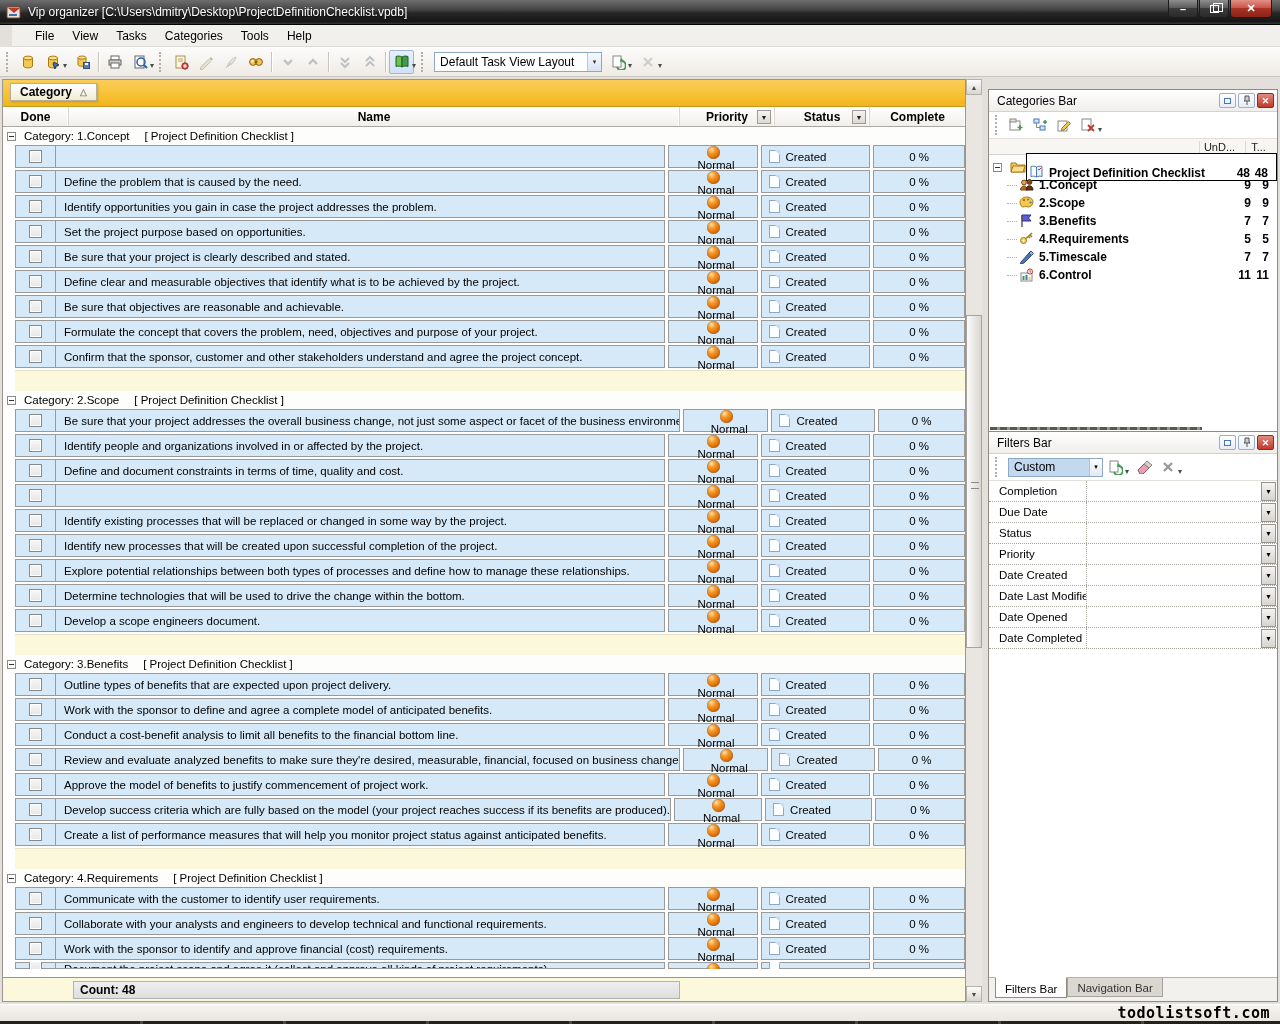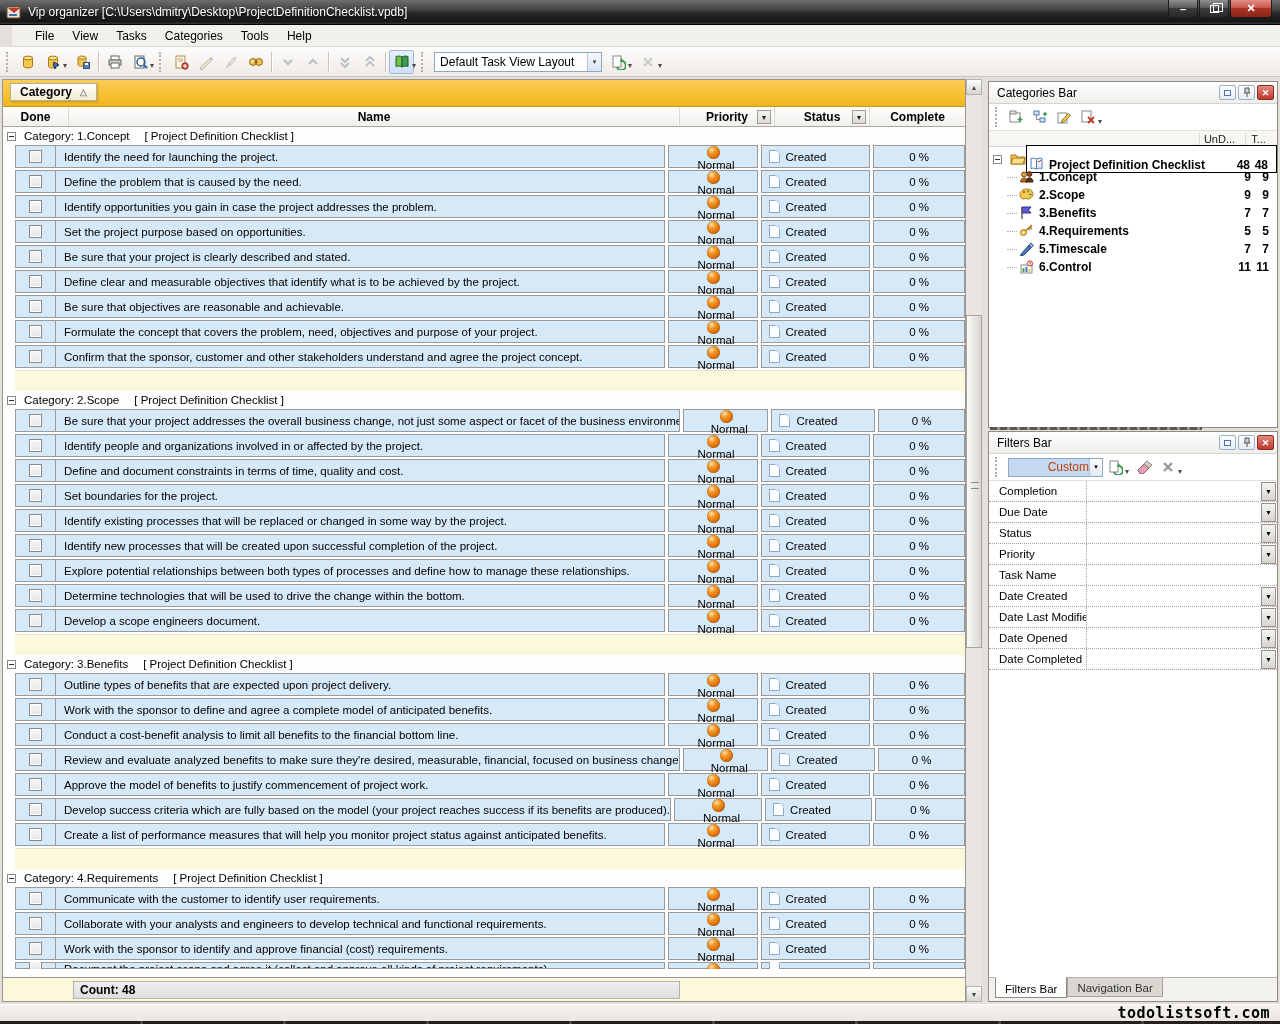--- a/index.html
+++ b/index.html
@@ -90,21 +90,21 @@
   .vscroll{position:absolute;left:966px;top:2px;width:16px;height:923px;background:#E9E6E2;}
   .sb-btn{position:absolute;left:0;width:16px;height:16px;background:linear-gradient(#FDFDFD,#D8D5D0);
     border:1px solid #B5B1AB;display:flex;align-items:center;justify-content:center;font-size:7px;color:#4a4a4a;}
   .sb-up{top:0;} .sb-down{bottom:0;}
   .sb-thumb{position:absolute;left:0;top:236px;width:16px;height:333px;border:1px solid #A7A39D;
     background:linear-gradient(90deg,#FBFBFA,#D9D6D1);}
   .sb-thumb:after{content:"";position:absolute;left:4px;top:50%;width:8px;height:5px;
     border-top:1px solid #8a8a8a;border-bottom:1px solid #8a8a8a;}
   
   .panel{position:absolute;left:988px;width:290px;background:#fff;border:1px solid #8E8B85;}
-  .cat-panel{top:4px;height:347px;}
+  .cat-panel{top:12px;height:347px;}
   .flt-panel{top:354px;height:571px;display:flex;flex-direction:column;}
   .panel-header{height:22px;display:flex;align-items:center;padding:0 3px 0 8px;
     background:linear-gradient(#FFFFFF,#F0EEEB);border-bottom:1px solid #D6D3CE;flex:none;}
   .panel-title{flex:1;font-size:12px;}
   .ph-btn{width:17px;height:15px;margin-left:2px;border:1px solid #9BAFC6;border-radius:2px;
     background:linear-gradient(#FFFFFF,#E7EDF5);display:flex;align-items:center;justify-content:center;}
   .ph-btn .sq{width:7px;height:6px;border:1px solid #4A76B8;position:relative;}
   .ph-btn.close-btn{background:linear-gradient(#E08A7E,#C0392B);border-color:#8E2A20;color:#fff;font-size:9px;font-weight:bold;}
   .panel-toolbar{height:27px;border-bottom:1px solid #E3E0DB;display:flex;align-items:center;padding-left:4px;flex:none;}
   .pbtn{width:24px;height:22px;display:flex;align-items:center;justify-content:center;}
@@ -117,21 +117,21 @@
   .tree-row{height:18px;display:flex;align-items:center;}
   .tree-row .cnt{width:34px;text-align:right;flex:none;}
   .tree-row .cnt2{width:26px;text-align:right;padding-right:8px;flex:none;}
   .tree-label{flex:1;white-space:nowrap;overflow:hidden;margin-left:4px;}
   .tree-icon{width:16px;height:15px;flex:none;margin-left:2px;}
   .sel-wrap{flex:1;display:flex;align-items:flex-end;border:1px solid #000;height:28px;background:#fff;}
   .tree-row.child{padding-left:18px;}
   .connector{width:10px;height:1px;border-top:1px dotted #B3B0AA;flex:none;}
   
   .preset-combo{width:95px;height:19px;border:1px solid #8DA8C2;background:#C3D9F0;display:flex;align-items:center;margin-left:4px;}
-  .preset-combo .val{flex:1;padding-left:5px;color:#c2410c;text-align:right;}
+  .preset-combo .val{flex:1;padding-left:5px;color:#000000;}
   .preset-combo .arrow{width:13px;height:17px;background:linear-gradient(#FDFDFD,#E2E8F0);border-left:1px solid #AFC2D6;
     display:flex;align-items:center;justify-content:center;font-size:7px;}
   .flt-grid{flex:none;}
   .flt-row{height:21px;display:flex;align-items:center;border-bottom:1px dotted #A9A6A0;font-size:11.5px;}
   .flt-label{width:98px;padding-left:10px;border-right:1px dotted #A9A6A0;height:100%;display:flex;align-items:center;
     white-space:nowrap;overflow:hidden;flex:none;}
   .flt-value{flex:1;height:100%;}
   .flt-dd{width:15px;height:19px;margin-right:1px;border:1px solid #979490;flex:none;
     background:linear-gradient(#F4F3F1,#D8D5CF);display:flex;align-items:center;justify-content:center;font-size:7px;}
   .flt-empty{flex:1;}
@@ -337,23 +337,20 @@
         <span class="glabel">Category: 1.Concept</span>
         <span class="glist">[ Project Definition Checklist ]</span>
       </div>
       <div class="rows">
 
       <div class="trow">
           <div class="row-main">
             <div class="c-done">
                 <span class="cb"></span>
               </div>
-            <div class="c-name">
-                <span>Identify the need for launching the project.</span>
-              </div>
           </div>
           <div class="rgap"></div>
           <div class="box c-prio">
               <span class="prio-ball"></span>
               <span>Normal</span>
             </div>
           <div class="rgap"></div>
           <div class="box c-status">
               <span class="doc-ic"></span>
               <span>Created</span>
@@ -634,23 +631,20 @@
             </div>
           <div class="rgap"></div>
           <div class="box c-comp">
               <span>0 %</span>
             </div>
         </div>
           <div class="trow">
           <div class="row-main">
             <div class="c-done">
                 <span class="cb"></span>
-              </div>
-            <div class="c-name">
-                <span>Set boundaries for the project.</span>
               </div>
           </div>
           <div class="rgap"></div>
           <div class="box c-prio">
               <span class="prio-ball"></span>
               <span>Normal</span>
             </div>
           <div class="rgap"></div>
           <div class="box c-status">
               <span class="doc-ic"></span>
@@ -1288,24 +1282,20 @@
         <span class="flt-label">Status</span>
         <span class="flt-value"></span>
         <span class="flt-dd">▼</span>
       </div>
       <div class="flt-row">
         <span class="flt-label">Priority</span>
         <span class="flt-value"></span>
         <span class="flt-dd">▼</span>
       </div>
       <div class="flt-row">
-        <span class="flt-label">Task Name</span>
-        <span class="flt-value"></span>
-      </div>
-      <div class="flt-row">
         <span class="flt-label">Date Created</span>
         <span class="flt-value"></span>
         <span class="flt-dd">▼</span>
       </div>
       <div class="flt-row">
         <span class="flt-label">Date Last Modified</span>
         <span class="flt-value"></span>
         <span class="flt-dd">▼</span>
       </div>
       <div class="flt-row">

